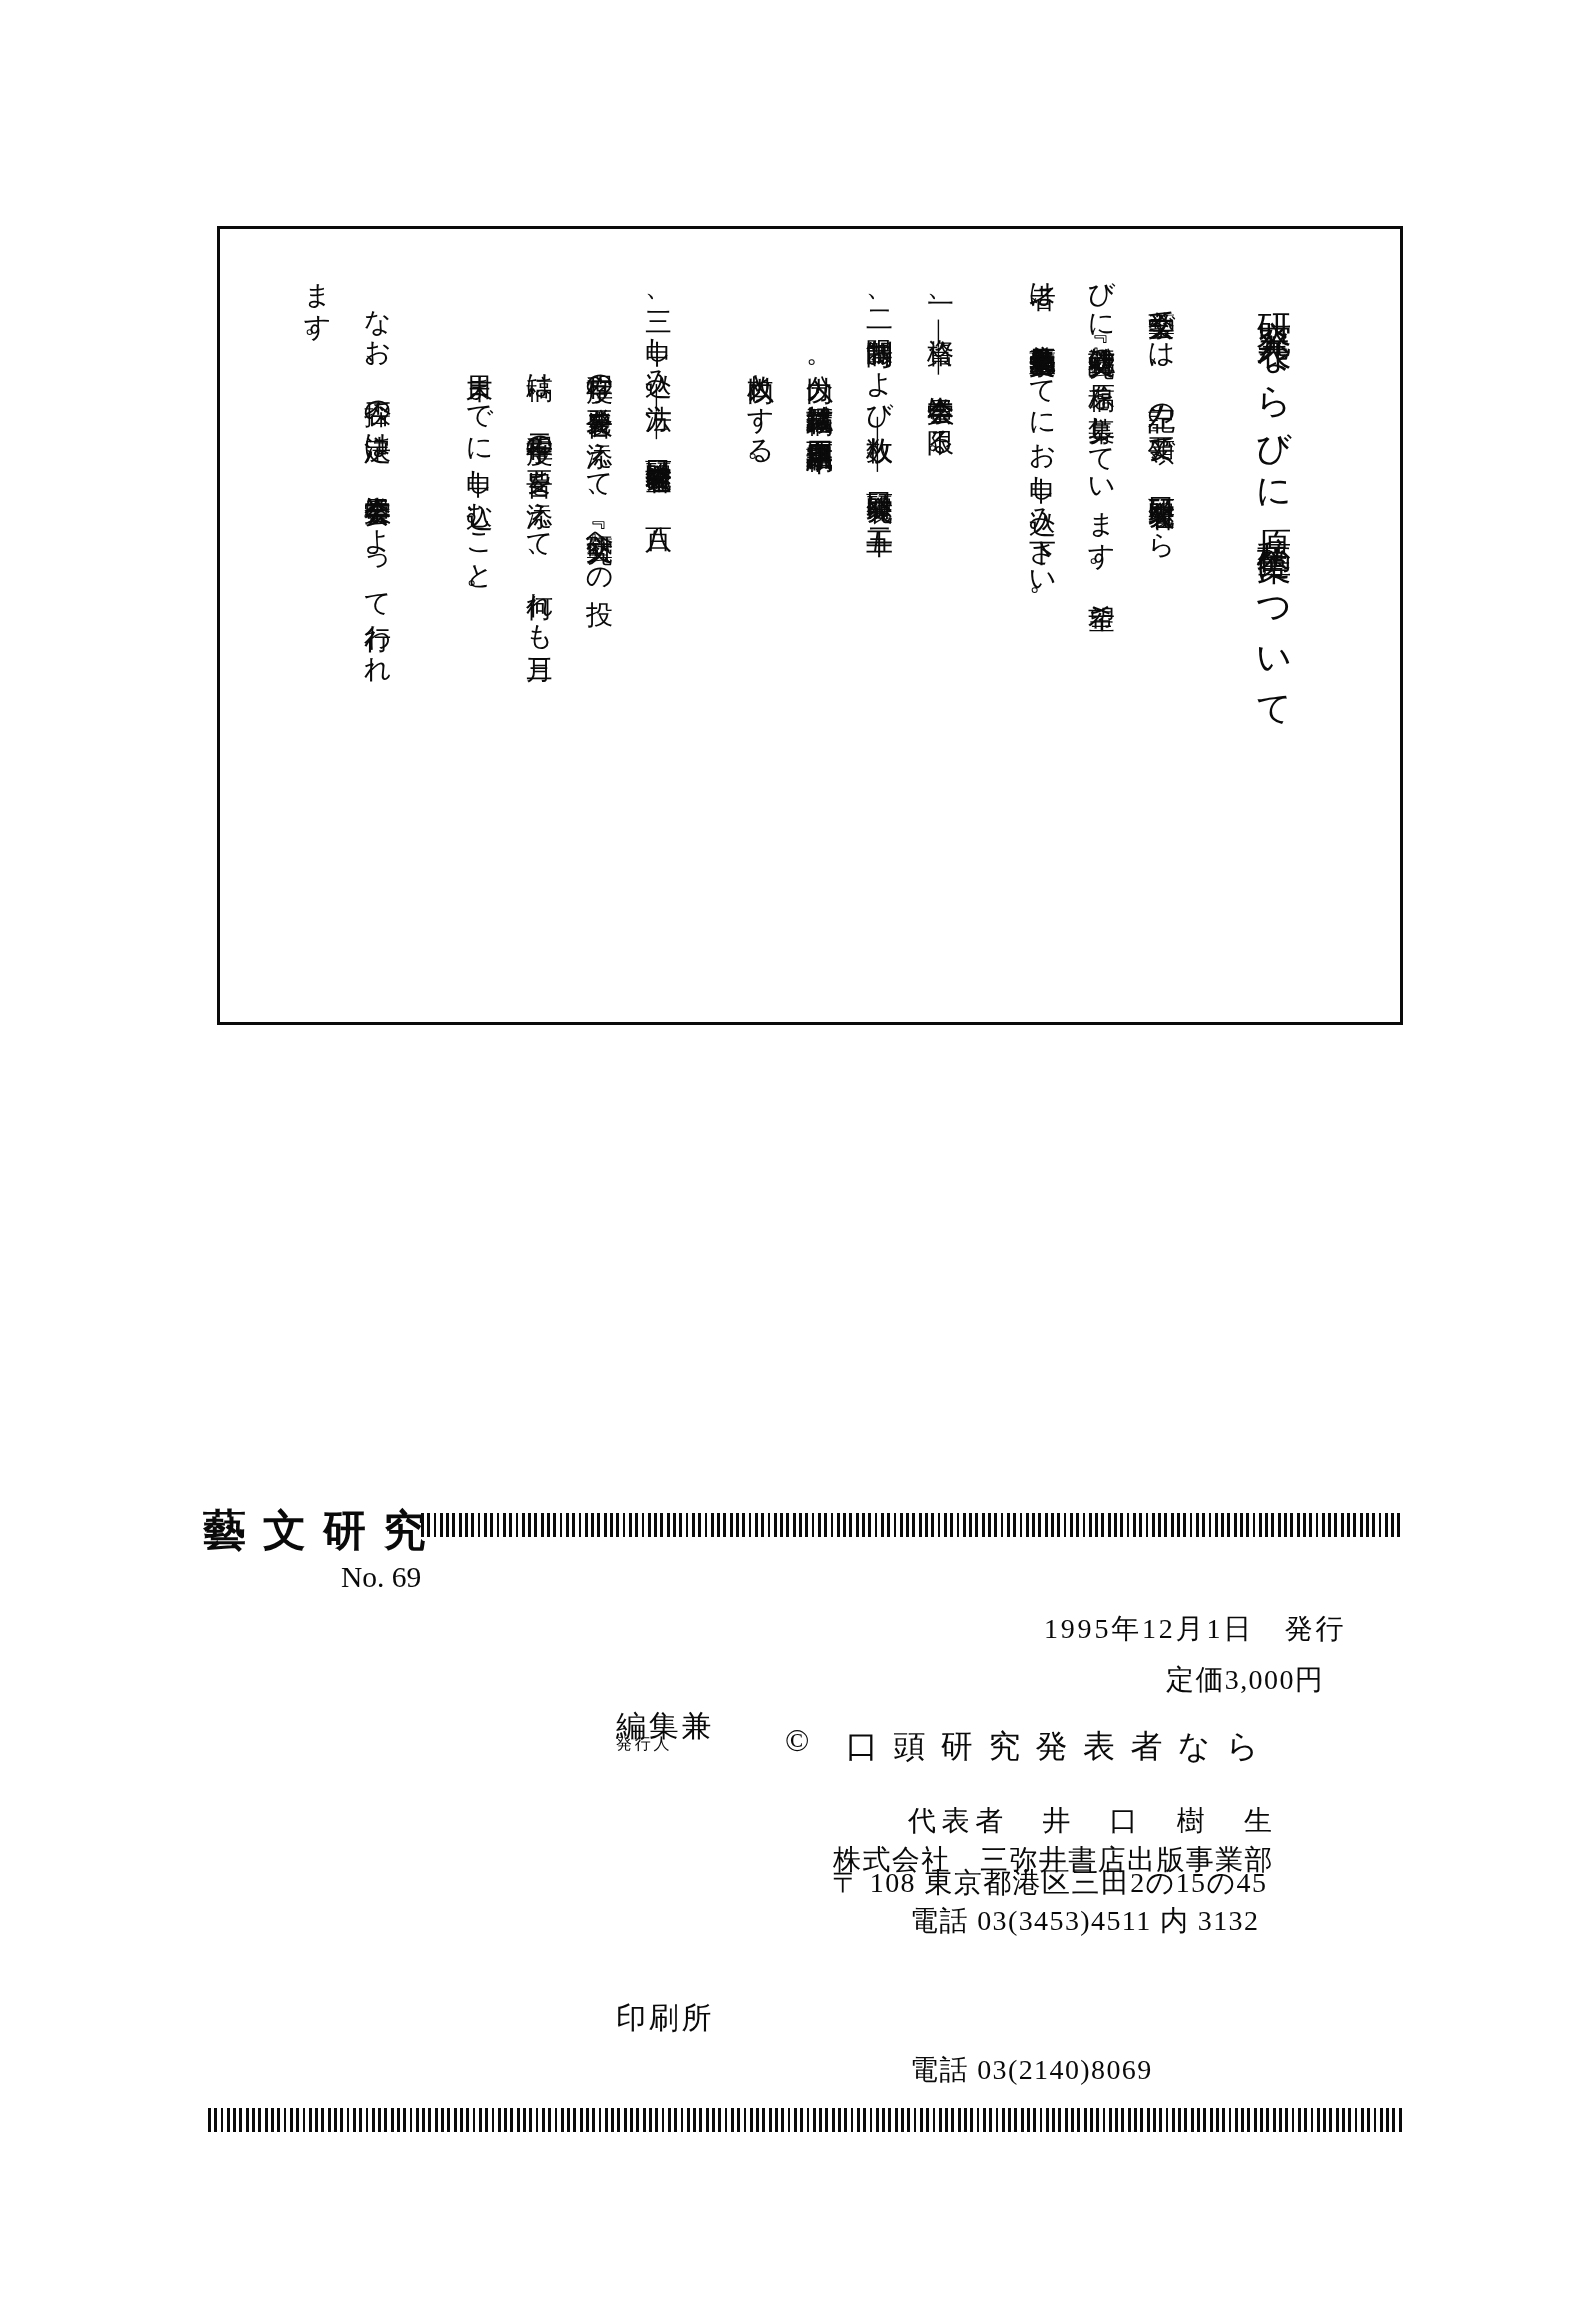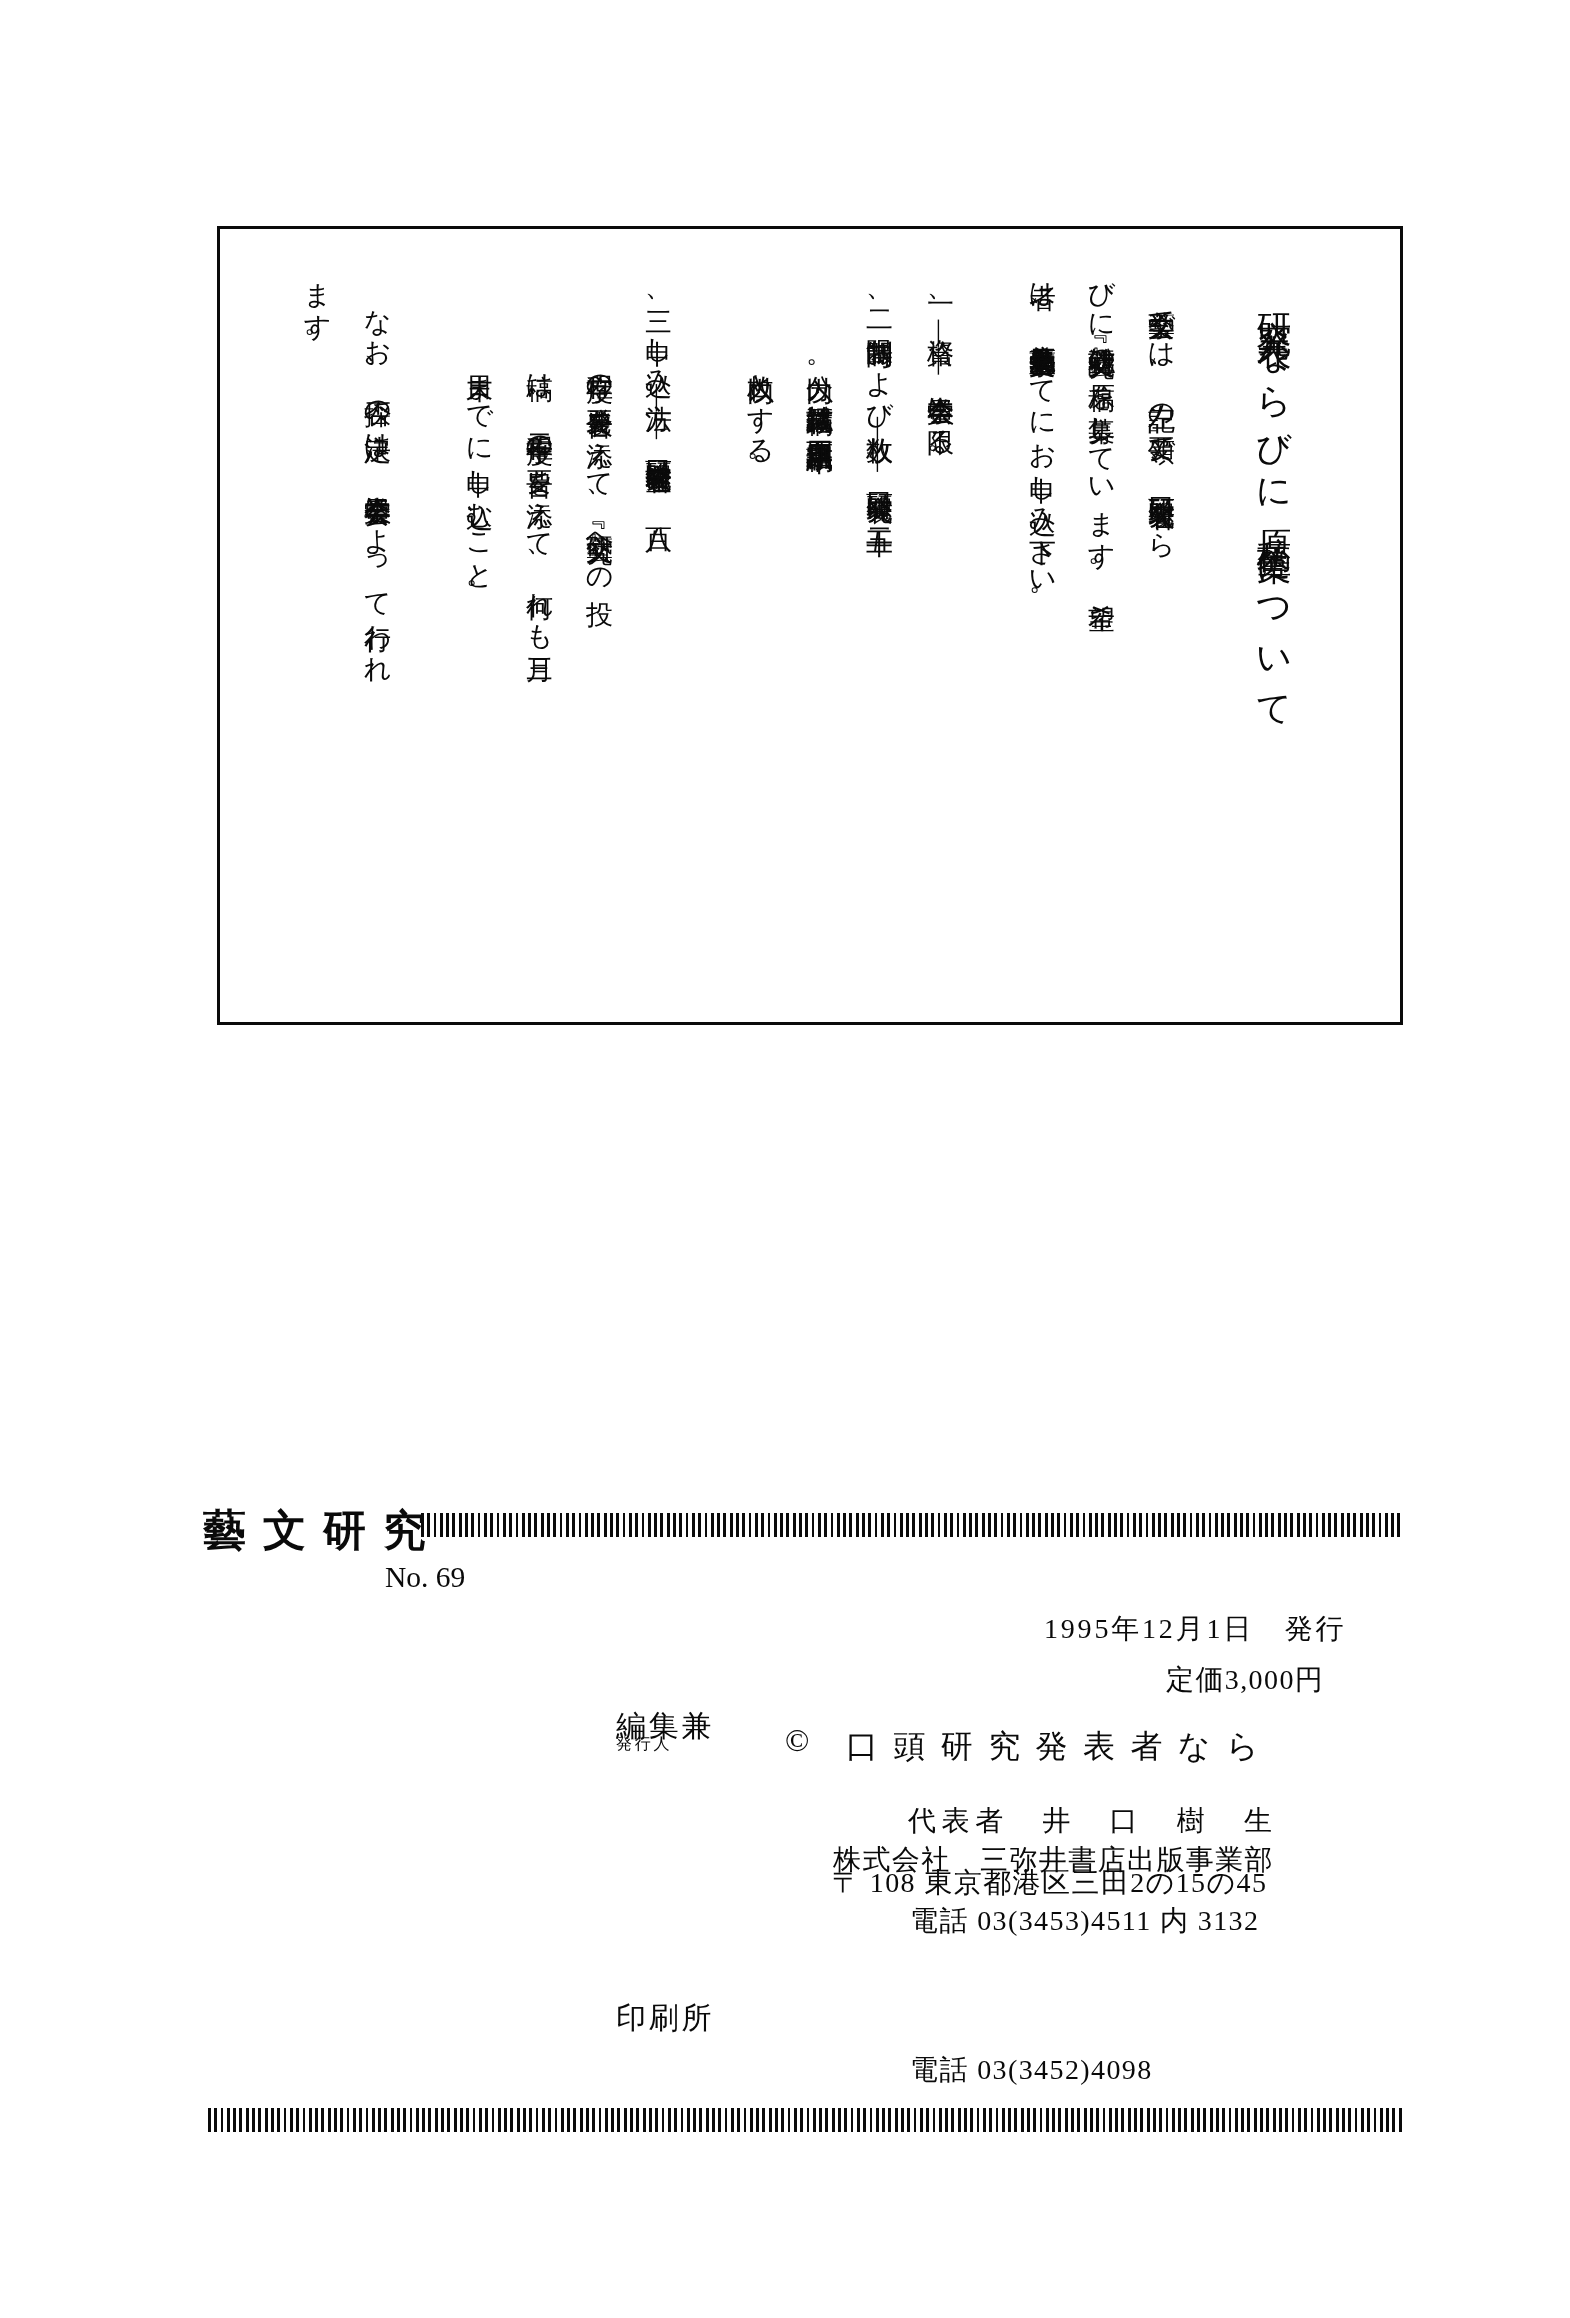--- a/index.html
+++ b/index.html
@@ -37,21 +37,21 @@
   .journal-title{
     position:absolute;left:203px;top:1502px;
     font-size:43px;font-weight:bold;letter-spacing:17px;white-space:nowrap;
   }
   .rule{
     position:absolute;height:24px;
     background:repeating-linear-gradient(to right,#0a0a0a 0px,#0a0a0a 2.8px,#ffffff 2.8px,#ffffff 6.3px);
   }
   .rule-top{left:421px;top:1513px;width:983px;}
   .rule-bottom{left:208px;top:2108px;width:1196px;}
-  .issue-no{position:absolute;left:341px;top:1561px;font-size:29.5px;white-space:nowrap;margin-left:44px;}
+  .issue-no{position:absolute;left:341px;top:1561px;font-size:29.5px;white-space:nowrap;}
   .colo{position:absolute;font-size:28px;white-space:nowrap;}
   .colo-date{left:1044px;top:1610px;letter-spacing:2.8px;}
   .colo-price{left:1166px;top:1661px;letter-spacing:1.4px;}
   .colo-editor1{left:616px;top:1706px;font-size:30px;letter-spacing:2.8px;}
   .colo-editor2{left:616px;top:1734px;font-size:16px;letter-spacing:2.8px;}
   .colo-cmark{left:785px;top:1722px;font-size:32px;}
   .colo-publisher{left:846px;top:1725px;font-size:32px;letter-spacing:15.4px;}
   .colo-rep{left:908px;top:1802px;letter-spacing:5.6px;}
   .colo-addr1{left:832px;top:1852px;letter-spacing:1.4px;margin-top:12px;}
   .colo-tel1{left:910px;top:1902px;letter-spacing:1.4px;}
@@ -98,17 +98,17 @@
   <div class="colo colo-editor2">発行人</div>
   <div class="colo colo-cmark">©</div>
   <div class="colo colo-publisher">口頭研究発表者なら</div>
 
   <div class="colo colo-rep">代表者　井　口　樹　生</div>
   <div class="colo colo-addr1">〒 108 東京都港区三田2の15の45</div>
   <div class="colo colo-tel1">電話 03(3453)4511 内 3132</div>
 
   <div class="colo colo-printer-label">印刷所</div>
   <div class="colo colo-printer">株式会社　三弥井書店出版事業部</div>
-  <div class="colo colo-tel2">電話 03(3452)4098</div>
+  <div class="colo colo-tel2">電話 03(2140)8069</div>
 
   <div class="rule rule-bottom"></div>
 </div>
 
 
 </body></html>

